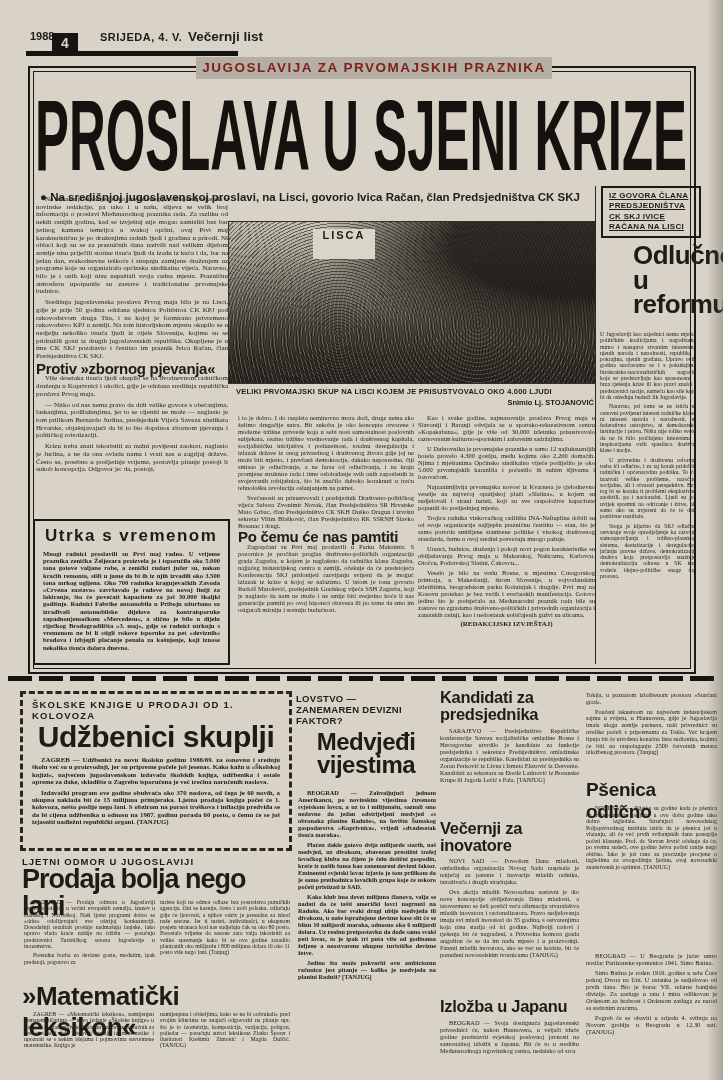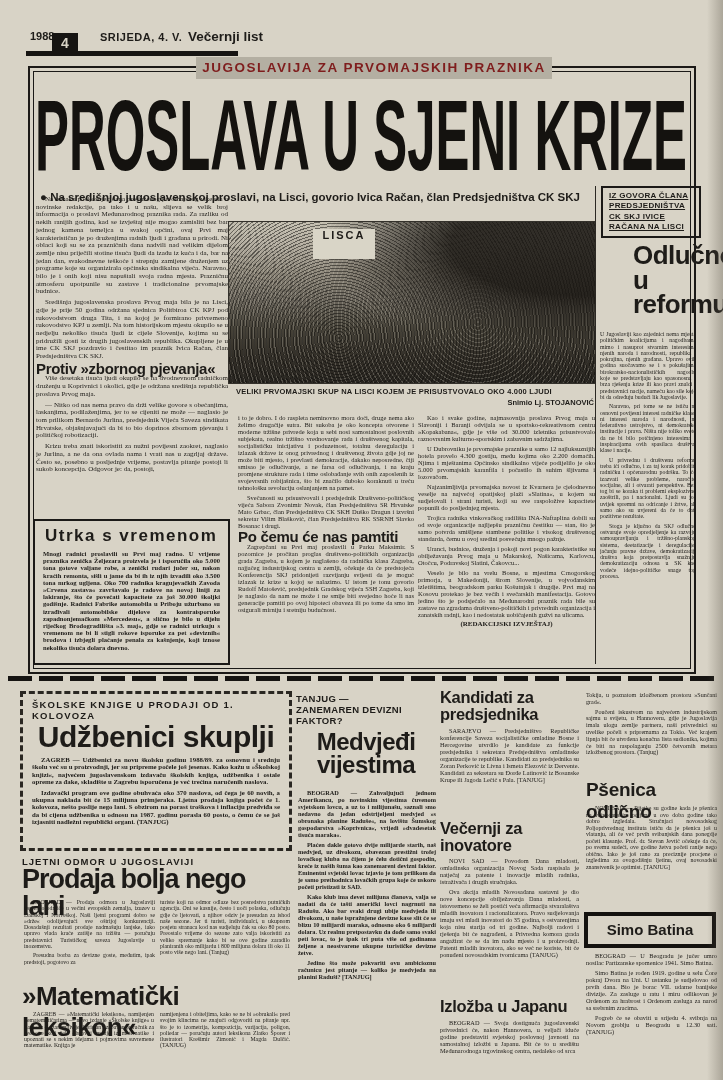--- a/index.html
+++ b/index.html
@@ -198,21 +198,21 @@
   </div>
 
   <div class="abs lek-title sans b">»Matematički leksikon«</div>
   <div class="abs lek-c1 jt clip">
     <p>ZAGREB — »Matematički leksikon«, namijenjen nematematičarima — novo izdanje »Školske knjige« u Zagrebu — zanimljiv je, koristan i zabavan priručnik za sve one koji žele obnoviti znanje iz matematike i upoznati se s nekim idejama i pojmovima suvremene matematike. Knjiga je</p>
   </div>
   <div class="abs lek-c2 jt clip">
     <p class="noind">namijenjena i obiteljima, kako se ne bi »obrukali« pred svojim klincima ne znajući odgovoriti na pitanje npr. što je to izometrija, kompozicija, varijacija, poligon, poliedar — poručuju autori leksikona Zlatko Šporer i ilustratori Krešimir Zimonić i Magda Dulčić. (TANJUG)</p>
   </div>
 
-  <div class="abs med-kicker sans b pre">TANJUG —
+  <div class="abs med-kicker sans b pre">LOVSTVO —
 ZANEMAREN DEVIZNI
 FAKTOR?</div>
   <div class="abs med-title sans b pre">Medvjeđi
 vijestima</div>
   <div class="abs med-text jt clip">
     <p>BEOGRAD — Zahvaljujući jednom Amerikancu, po novinskim vijestima čuvenom svjetskom lovcu, a uz to i milijunašu, saznali smo nedavno da jedan odstrijeljeni medvjed »s obronaka planine Raduše«, na lovištu Šumskog gospodarstva »Koprivnica«, vrijedi »dvadesetak tisuća maraka«.</p>
     <p>Plaćen dakle gotovo dvije milijarde starih, naš medvjed, uz divokozu, obavezan prestižni trofej lovačkog kluba na čijem je čelu dotični gospodin, kreće iz naših šuma kao zanemareni devizni faktor. Eminentni svjetski lovac izjavio je tom prilikom da je samo prethodnica lovačkih grupa koje će uskoro početi pristizati iz SAD.</p>
     <p>Kako klub ima devet milijuna članova, valja se nadati da će tašti američki lovci nagrnuti na Radušu. Ako bar svaki drugi ubije medvjeda ili divokozu, u naše ispražnjene devizne kase slit će se blizu 10 milijardi maraka, odnosno oko 6 milijardi dolara. Uz realnu pretpostavku da dođe samo svaki peti lovac, to je ipak tri puta više od godinama željene a neostvarene ukupne turističke devizne žetve.</p>
     <p>Jedino što može pokvariti ovu ambicioznu računicu jest pitanje — koliko je medvjeda na planini Raduši? [TANJUG]</p>
   </div>
@@ -234,21 +234,20 @@
   </div>
 
   <div class="abs tok-text jt clip">
     <p class="noind">Tokija, u poznatom izložbenom prostoru »Sunčani grad«.</p>
     <p>Poučeni iskustvom na najvećem industrijskom sajmu u svijetu, u Hannoveru, gdje je Jugoslavija imala ulogu zemlje partnera, naši privrednici su uvelike počeli s pripremama za Tokio. Već krajem lipnja bit će utvrđena konačna lista sudionika, kojima će biti na raspolaganju 2500 četvornih metara izložbenog prostora. (Tanjug)</p>
   </div>
   <div class="abs pse-title sans b">Pšenica odlično</div>
   <div class="abs pse-text jt clip">
     <p>NOVI SAD — Rijetke su godine kada je pšenica na vojvođanskim poljima u ovo doba godine tako dobro izgledala. Stručnjaci novosadskog Poljoprivrednog instituta ističu da je pšenica još u vlatanju, ali će već prvih svibanjskih dana ponegdje početi klasanje. Prof. dr. Stevan Jevtić očekuje da će, po svemu sudeći, ove godine žetva početi ranije nego obično. Iako je još rano za preciznije procjene o izgledima za ovogodišnju ljetinu, ovaj novosadski znanstvenik je optimist. [TANJUG]</p>
   </div>
-  <div class="abs bat-box sans b">Simo Batina</div>
   <div class="abs bat-text jt clip">
     <p>BEOGRAD — U Beogradu je jučer umro nosilac Partizanske spomenice 1941. Simo Batina.</p>
     <p>Simo Batina je rođen 1919. godine u selu Čore pokraj Dvora na Uni. U ustanku je sudjelovao od prvih dana. Bio je borac VII. udarne banijske divizije. Za zasluge u ratu i miru odlikovan je Ordenom za hrabrost i Ordenom zasluga za narod sa srebrnim zracima.</p>
     <p>Pogreb će se obaviti u srijedu 4. svibnja na Novom groblju u Beogradu u 12.30 sati. (TANJUG)</p>
   </div>
 
   <div class="abs edge-shade"></div>
 </div>
 
 </body></html>

